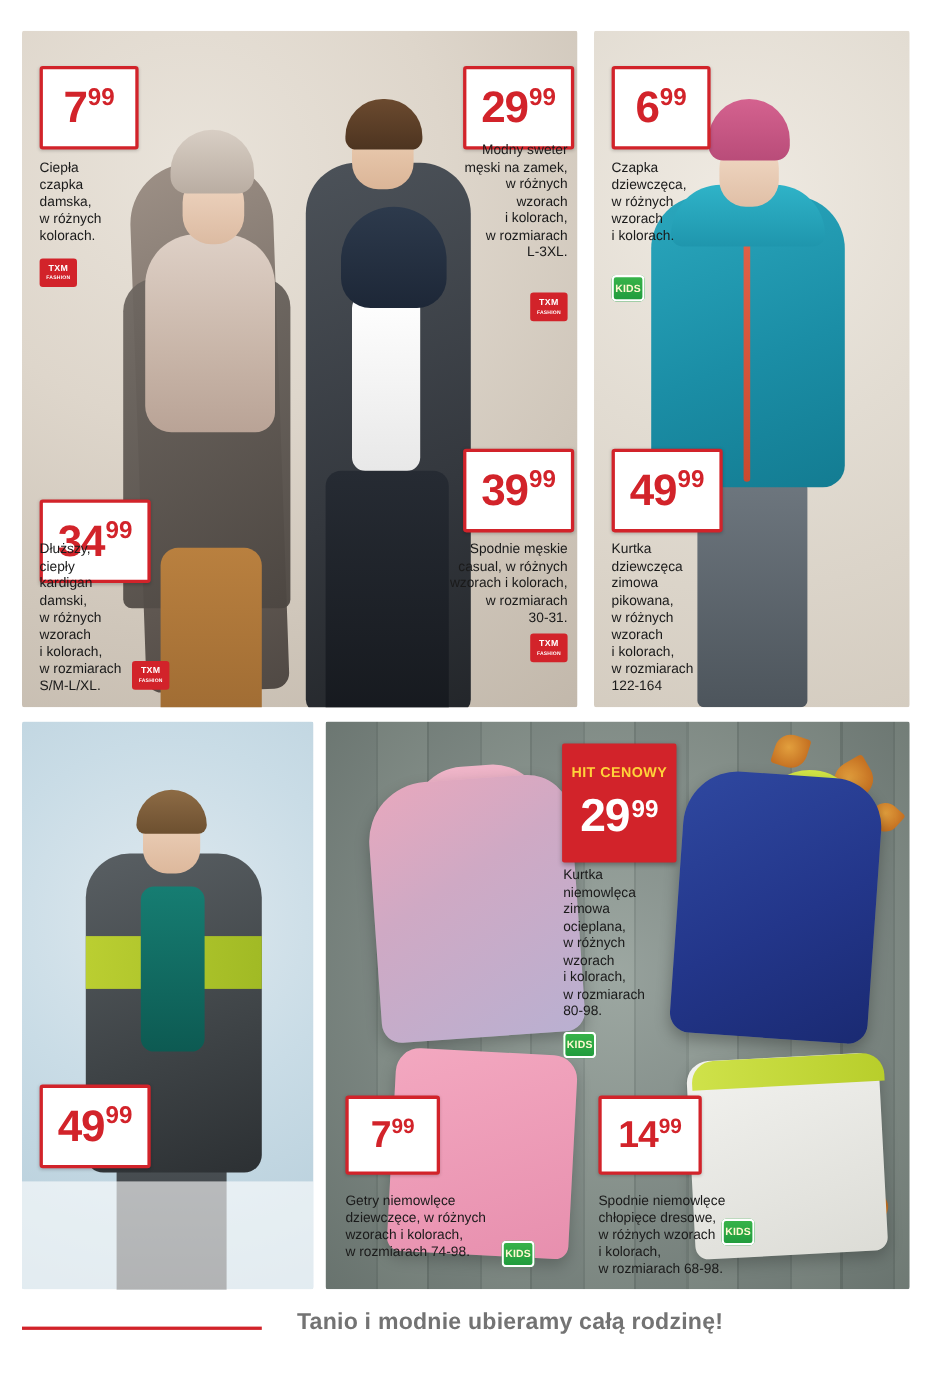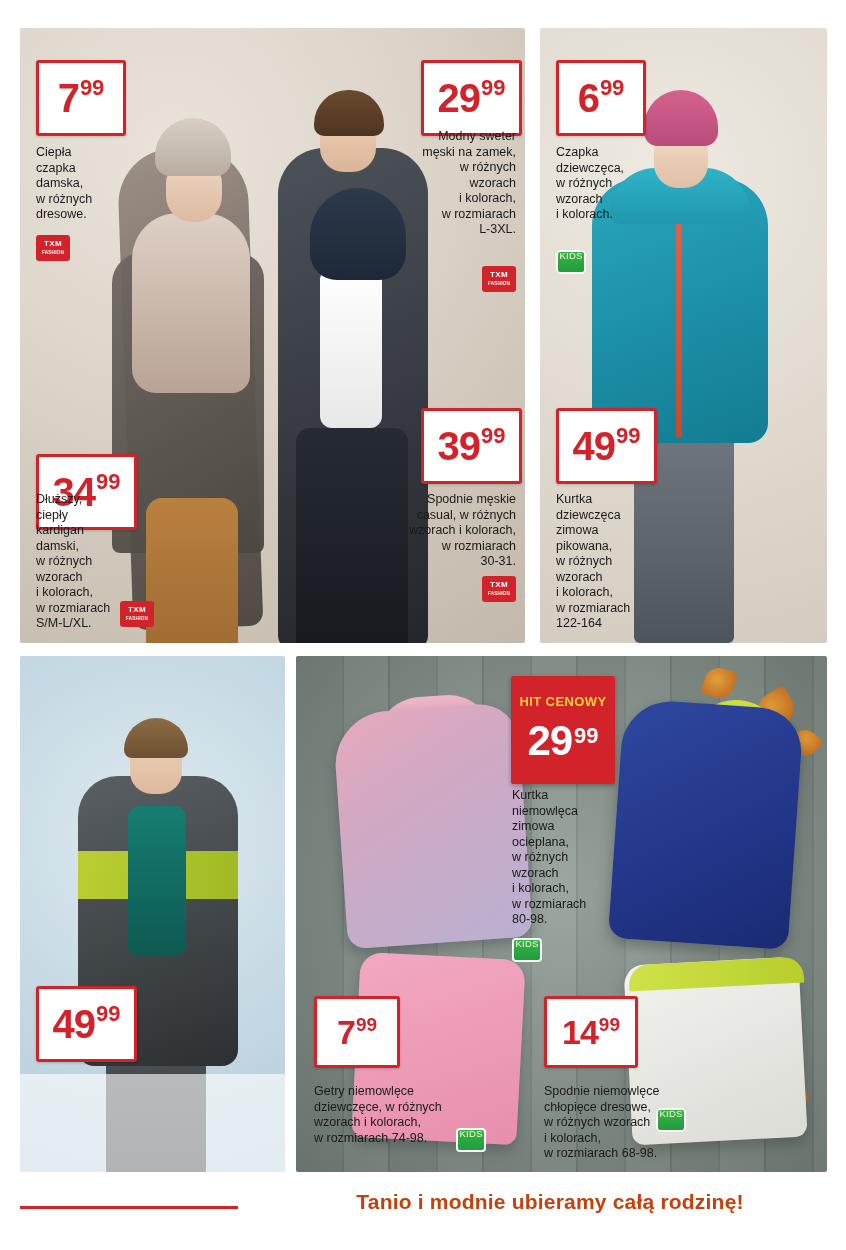--- a/index.html
+++ b/index.html
@@ -333,23 +333,23 @@
   }
   .logo-txm .sub { font-size: 4.6px; letter-spacing: .2px; }
 
   .logo-kids {
     position: absolute;
     width: 30px; height: 24px;
     border-radius: 4px;
     background: linear-gradient(180deg, #39b54a 0%, #1f9a3c 100%);
     color: #fff;
     font-size: 9.5px;
-    font-weight: 400;
+    font-weight: 700;
     display: flex;
-    align-items: flex-start;
+    align-items: center;
     justify-content: center;
     letter-spacing: .2px;
     box-shadow: inset 0 0 0 2px #ffffff;
   }
   .logo-kids .k { color: #fff8d0; }
 
   
   .hit-badge {
     position: absolute;
     left: 215px; top: 20px;
@@ -382,22 +382,21 @@
     width: 218px; height: 3px;
     background: #d2232a;
   }
   .footer-text {
     position: absolute;
     left: 270px; top: 1190px;
     width: 560px;
     font-size: 21px;
     font-weight: 700;
     letter-spacing: .2px;
-    color: #c2410c;
-    text-align: center;
+    color: #737373;
   }
 </style>
 </head>
 <body>
 
 <div class="page">
 
   <div class="panel panel-a">
     <div class="bg-a"></div>
 
@@ -417,21 +416,21 @@
     <div class="fig man-hair"></div>
 
     <div class="price" style="left:16px; top:32px; width:84px; height:70px;">
       <span class="int">7</span>
         <span class="dec">99</span>
     </div>
     <div class="desc" style="left:16px; top:117px; width:120px;">Ciepła
 czapka
 damska,
 w różnych
-dresowe.</div>
+kolorach.</div>
     <div class="logo-txm" style="left:16px; top:207px;">
       <span>TXM</span>
       <span class="sub">FASHION</span>
     </div>
 
     <div class="price" style="left:401px; top:32px; width:95px; height:70px;">
       <span class="int">29</span>
         <span class="dec">99</span>
     </div>
     <div class="desc right" style="left:336px; top:101px; width:160px;">Modny sweter

